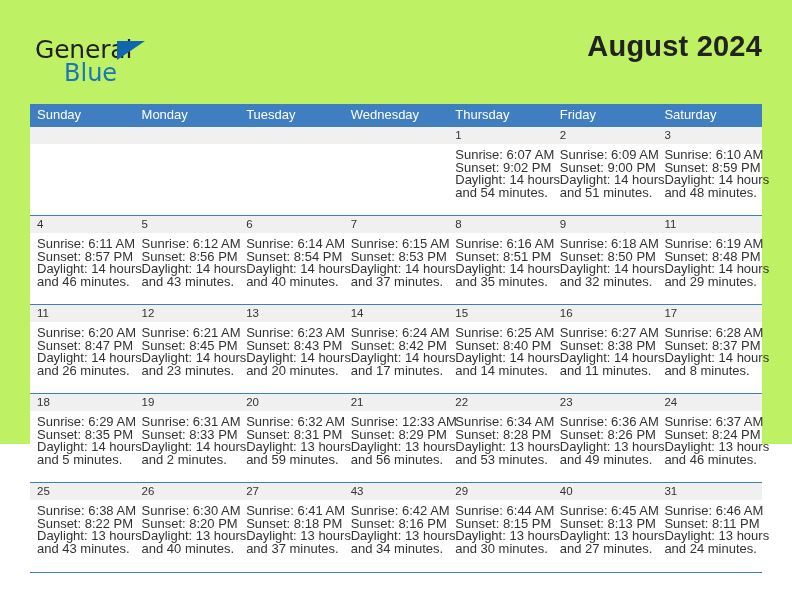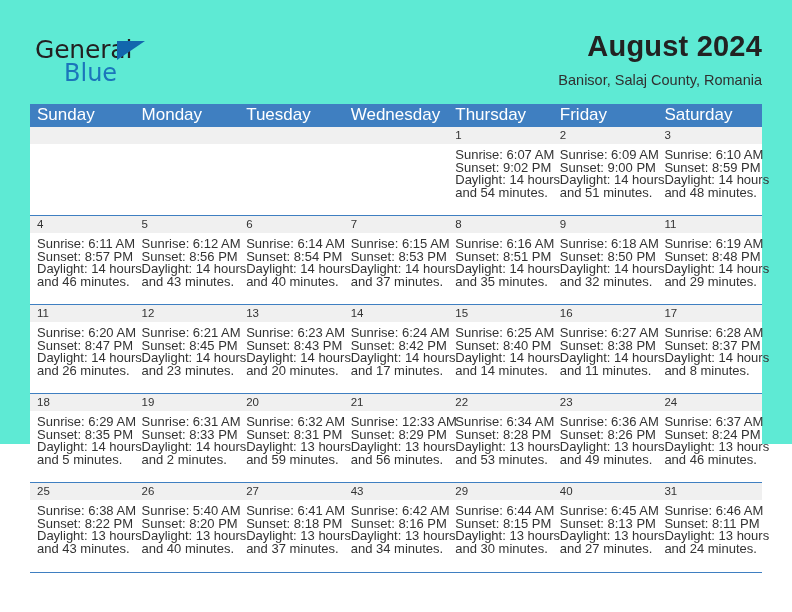--- a/index.html
+++ b/index.html
@@ -9,21 +9,21 @@
     width: 792px;
     height: 612px;
     background: #ffffff;
     font-family: "Liberation Sans", sans-serif;
     -webkit-font-smoothing: antialiased;
   }
   .page {
     position: relative;
     width: 792px;
     height: 444px;
-    background: #5eead4;
+    background: #bef264;
   }
 
   
   .header {
     position: absolute;
     top: 28px;
     left: 30px;
     right: 30px;
     height: 72px;
   }
@@ -96,21 +96,21 @@
     width: 732px;
   }
   table.cal {
     width: 732px;
     border-collapse: collapse;
     table-layout: fixed;
   }
   table.cal th {
     background: #3f7fc1;
     color: #ffffff;
-    font-size: 17px;
+    font-size: 13px;
     font-weight: 400;
     text-align: left;
     padding: 5px 0 5px 7px;
     height: 21px;
     line-height: 12px;
     font-family: "Liberation Sans", sans-serif;
   }
   table.cal td {
     vertical-align: top;
     padding: 0;
@@ -161,21 +161,20 @@
   <div class="header">
 
     <div class="brand">
       <span class="brand-general">General</span>
       <span class="brand-flag"></span>
       <span class="brand-blue">Blue</span>
     </div>
 
     <div class="title-wrap">
       <div class="cal-title">August 2024</div>
-      <div class="cal-subtitle">Banisor, Salaj County, Romania</div>
     </div>
 
   </div>
 
   <div class="calendar">
     <table class="cal">
       <thead>
         <tr id="weekday-row">
             <th>Sunday</th>
             <th>Monday</th>
@@ -433,21 +432,21 @@
               <div class="cell-body">
                 <div>Sunrise: 6:38 AM</div>
                 <div>Sunset: 8:22 PM</div>
                 <div>Daylight: 13 hours</div>
                 <div>and 43 minutes.</div>
               </div>
             </td>
             <td class="">
               <span class="daynum">26</span>
               <div class="cell-body">
-                <div>Sunrise: 5:40 AM</div>
+                <div>Sunrise: 6:30 AM</div>
                 <div>Sunset: 8:20 PM</div>
                 <div>Daylight: 13 hours</div>
                 <div>and 40 minutes.</div>
               </div>
             </td>
             <td class="">
               <span class="daynum">27</span>
               <div class="cell-body">
                 <div>Sunrise: 6:41 AM</div>
                 <div>Sunset: 8:18 PM</div>

